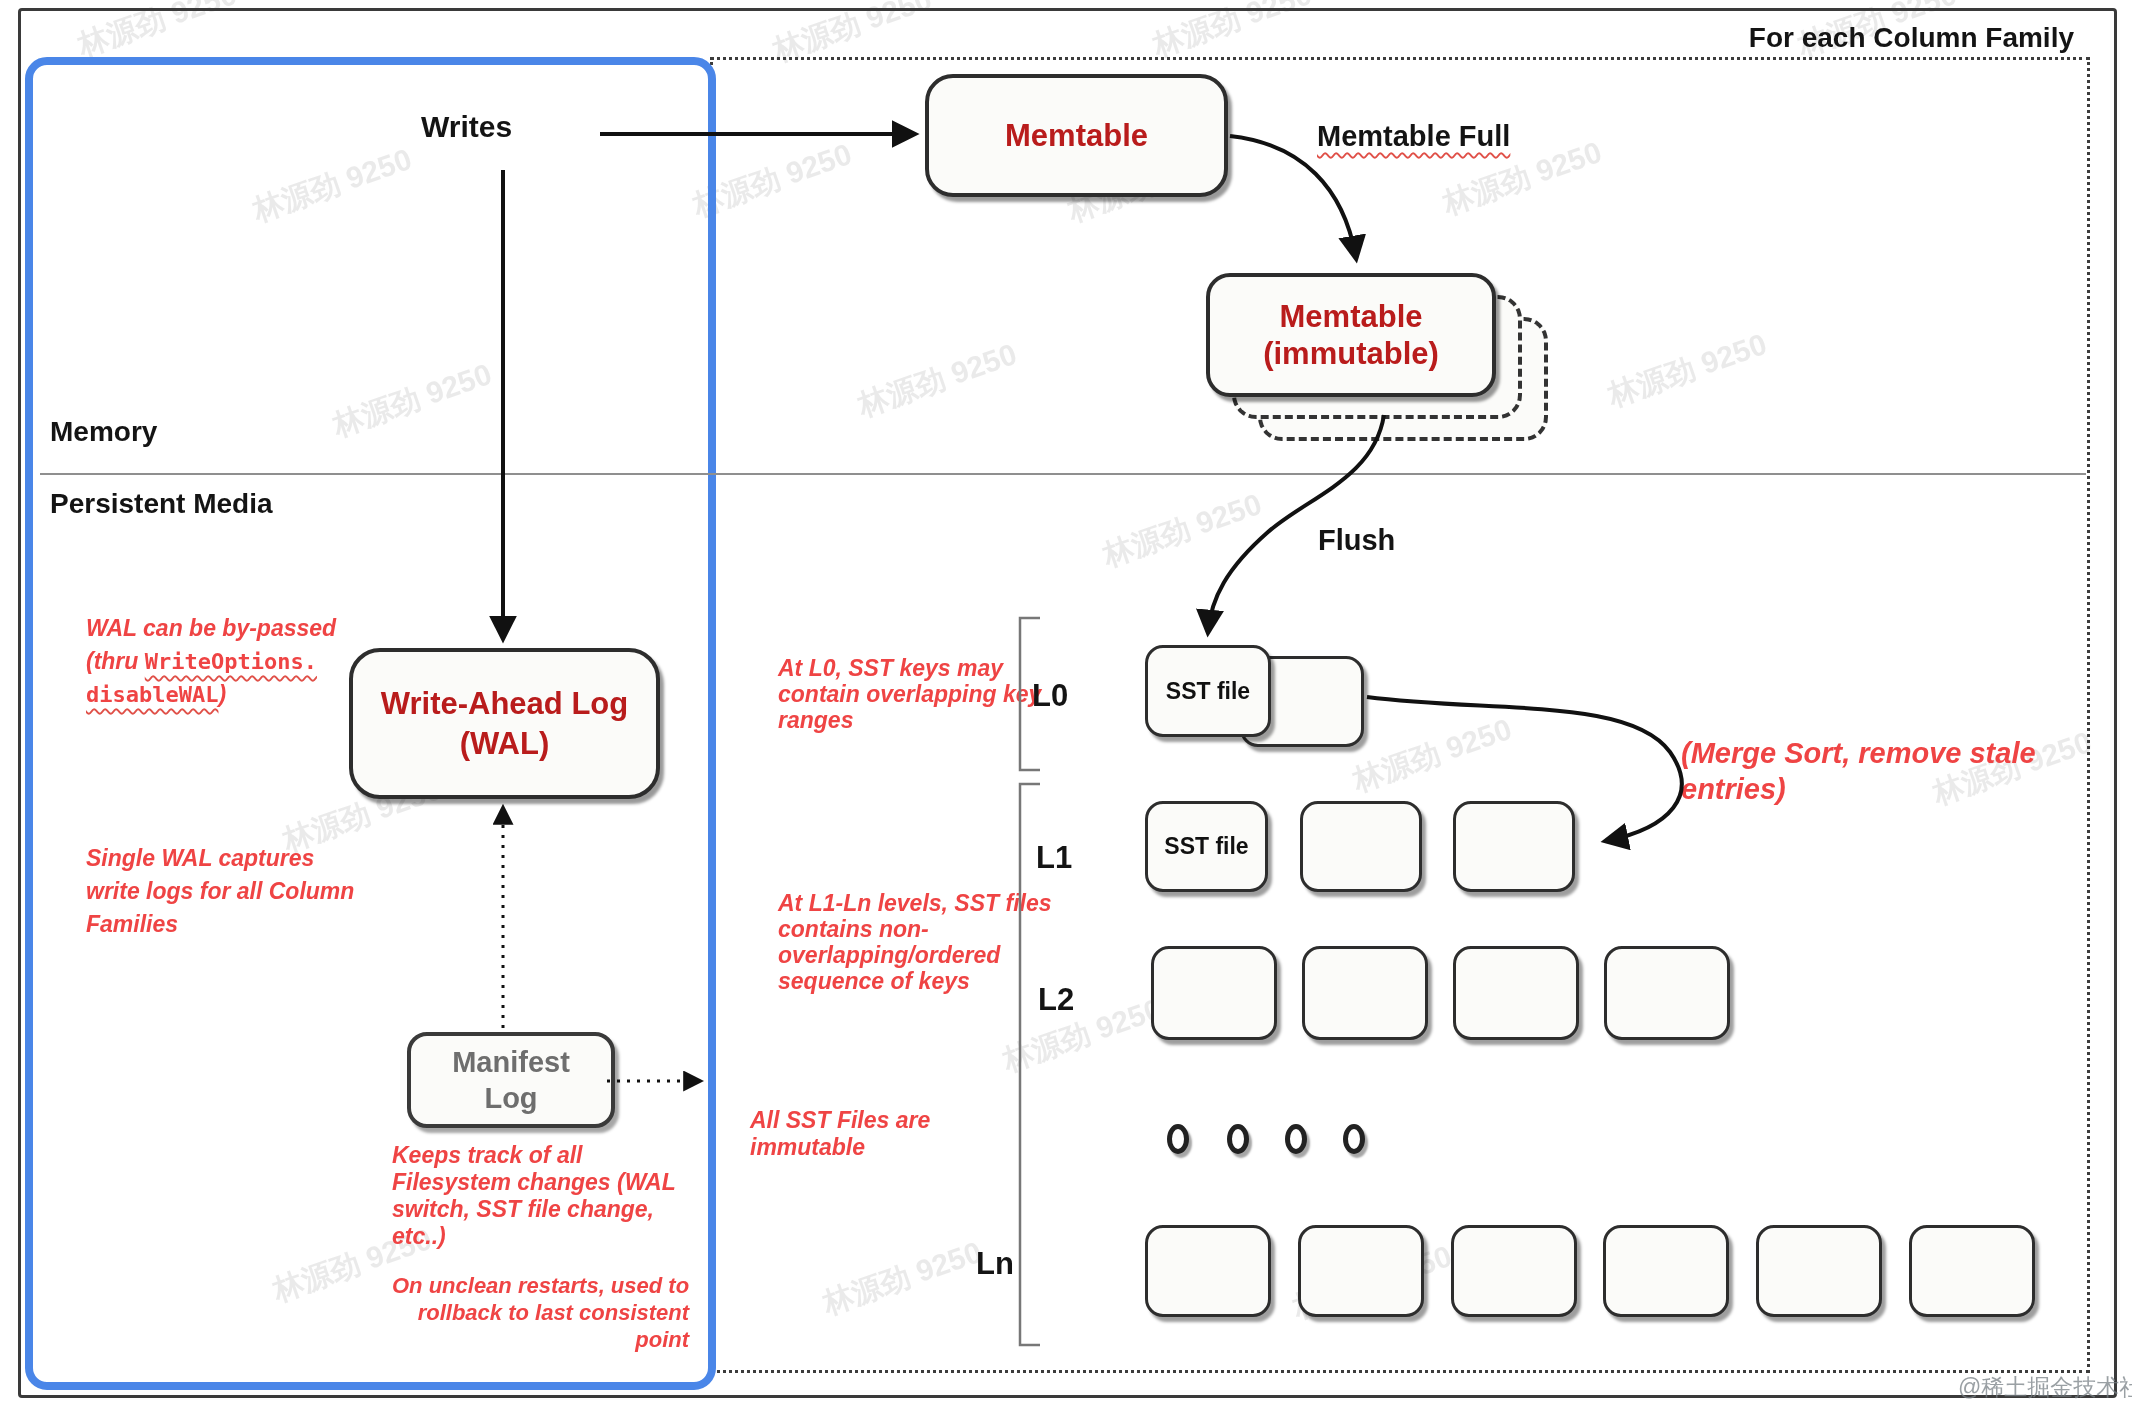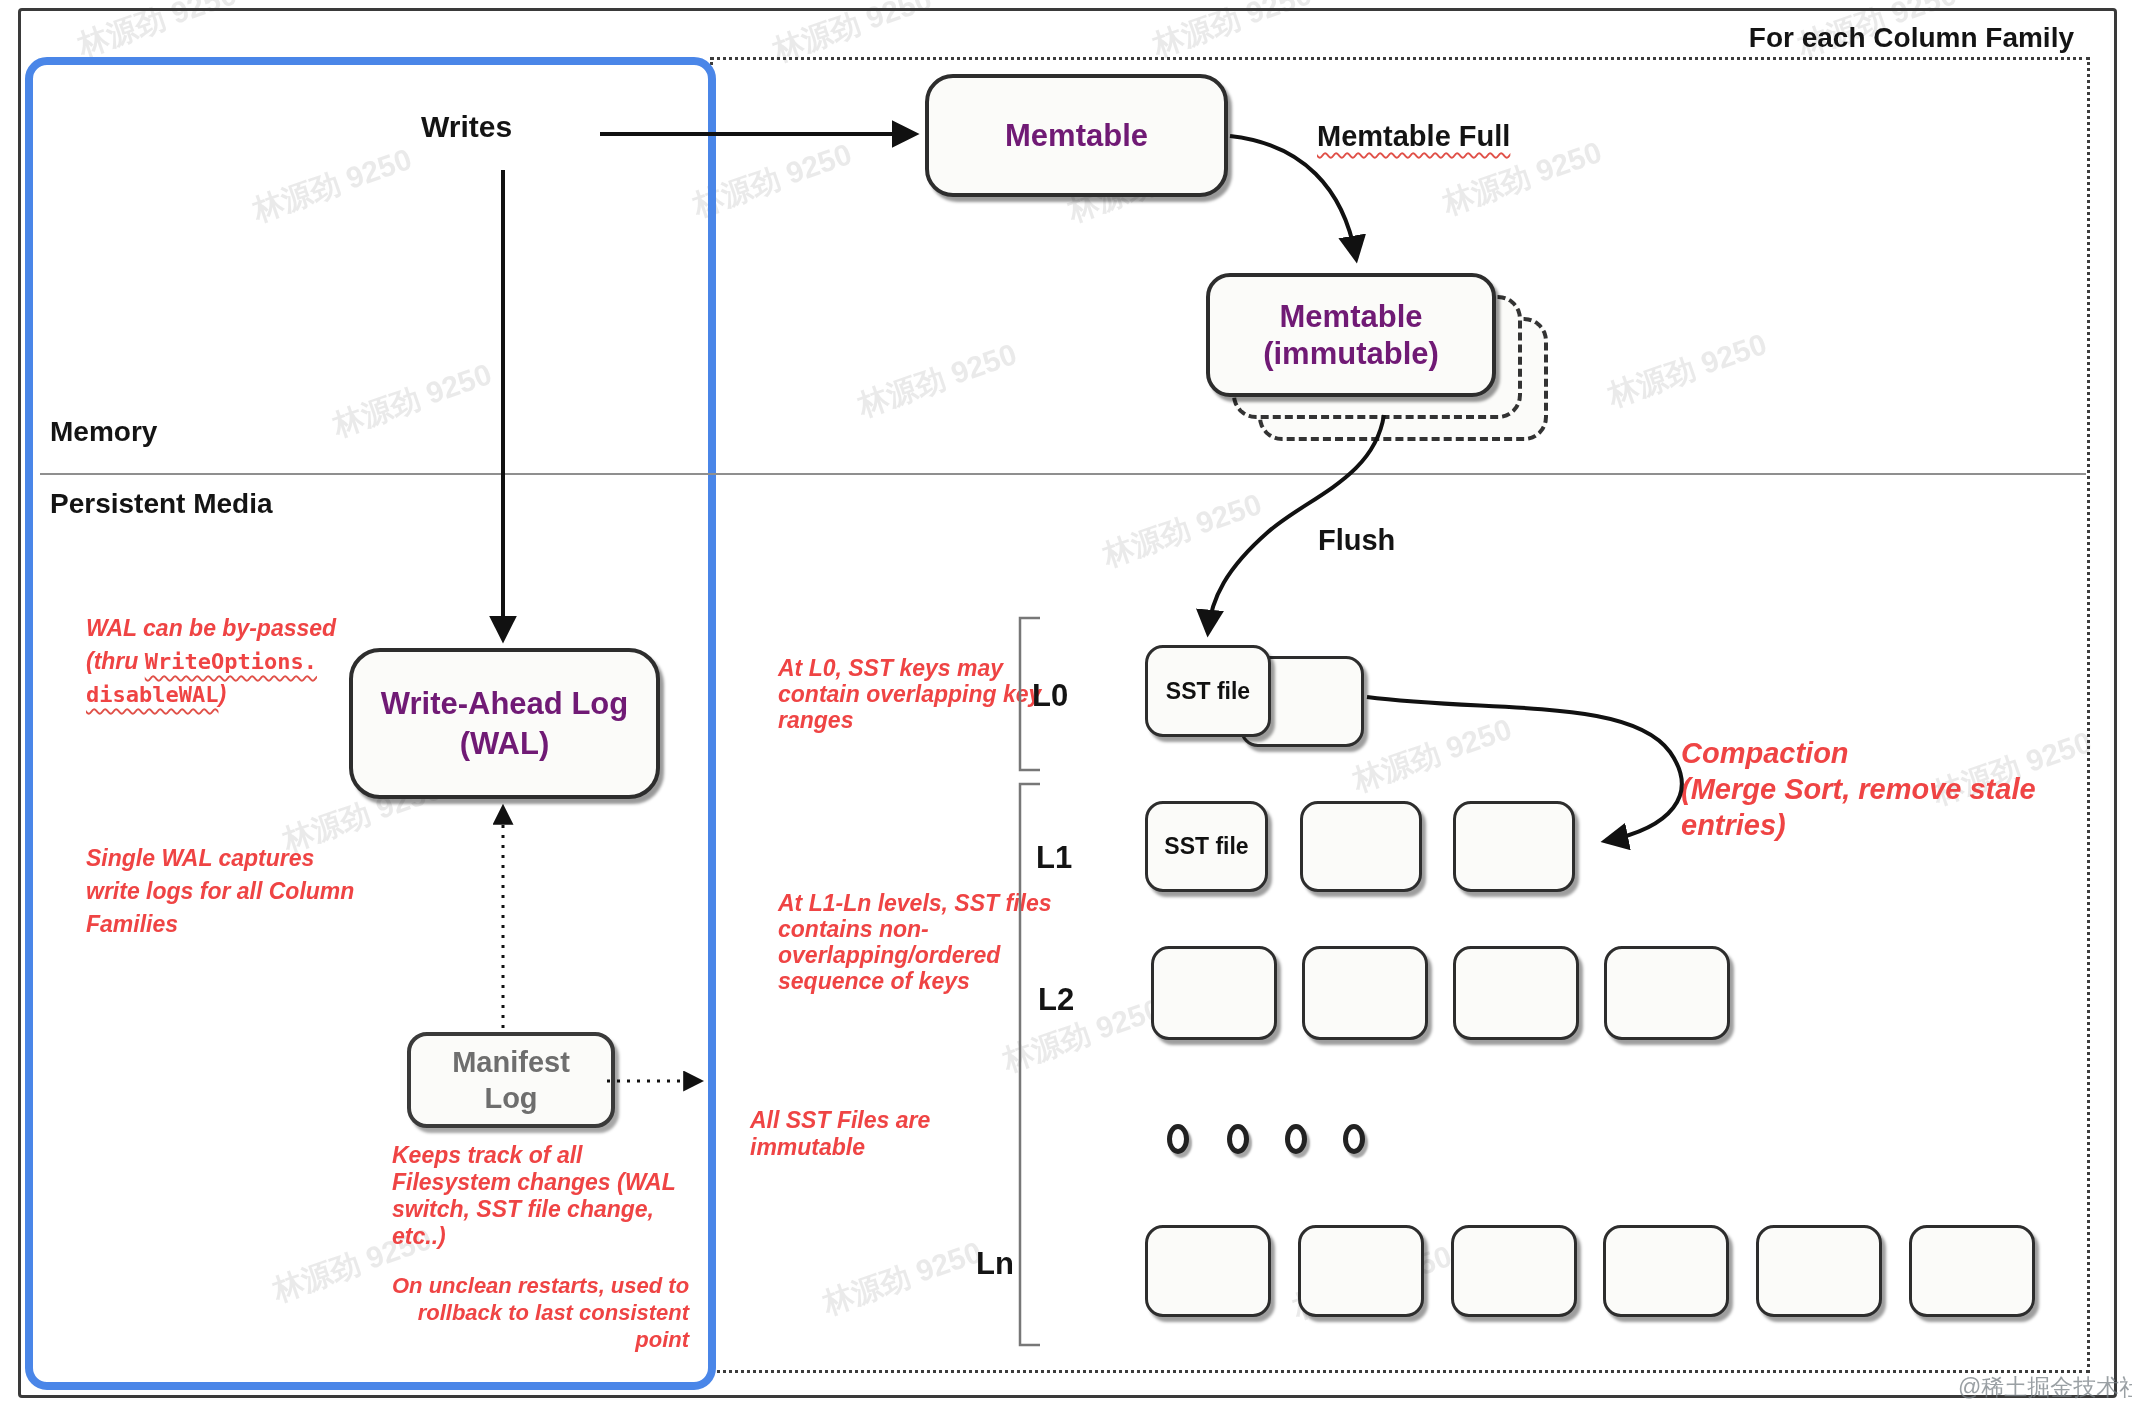--- a/index.html
+++ b/index.html
@@ -54,21 +54,21 @@
     text-underline-offset: 6px;
   }
 
   
   .node {
     position: absolute; background: var(--box-fill);
     border: 4px solid var(--box-border); border-radius: 26px;
     box-shadow: 4px 5px 3px rgba(0,0,0,0.40);
     display: flex; flex-direction: column; align-items: center; justify-content: center;
     font-weight: bold; font-size: 31px; line-height: 40px; text-align: center;
-    z-index: 5; color: #701a75;
+    z-index: 5; color: #b91c1c;
   }
   .node.dashed { border-style: dashed; border-color: #333; box-shadow: none; }
   .sst-box {
     position: absolute; background: var(--box-fill);
     border: 3.5px solid var(--box-border); border-radius: 18px;
     box-shadow: 4px 5px 3px rgba(0,0,0,0.38);
     display: flex; align-items: center; justify-content: center;
     font-weight: bold; font-size: 23px; z-index: 5; color: #111;
   }
   .manifest-node {
@@ -180,21 +180,20 @@
     <div>contains non-</div>
     <div>overlapping/ordered</div>
     <div>sequence of keys</div>
   </div>
   <div class="note" style="left:750px; top:1107px;">
     <div>All SST Files are</div>
     <div>immutable</div>
   </div>
 
   <div class="note" style="left:1681px; top:735px; font-size:29px; line-height:36px;">
-    <div>Compaction</div>
     <div>(Merge Sort, remove stale</div>
     <div>entries)</div>
   </div>
 
   <div class="label" style="left:1032px; top:678px; font-size:31px;">L0</div>
   <div class="label" style="left:1036px; top:840px; font-size:31px;">L1</div>
   <div class="label" style="left:1038px; top:982px; font-size:31px;">L2</div>
   <div class="label" style="left:976px; top:1246px; font-size:31px;">Ln</div>
 
   <div class="sst-box" style="left:1240px; top:656px; width:124px; height:91px;"></div>

